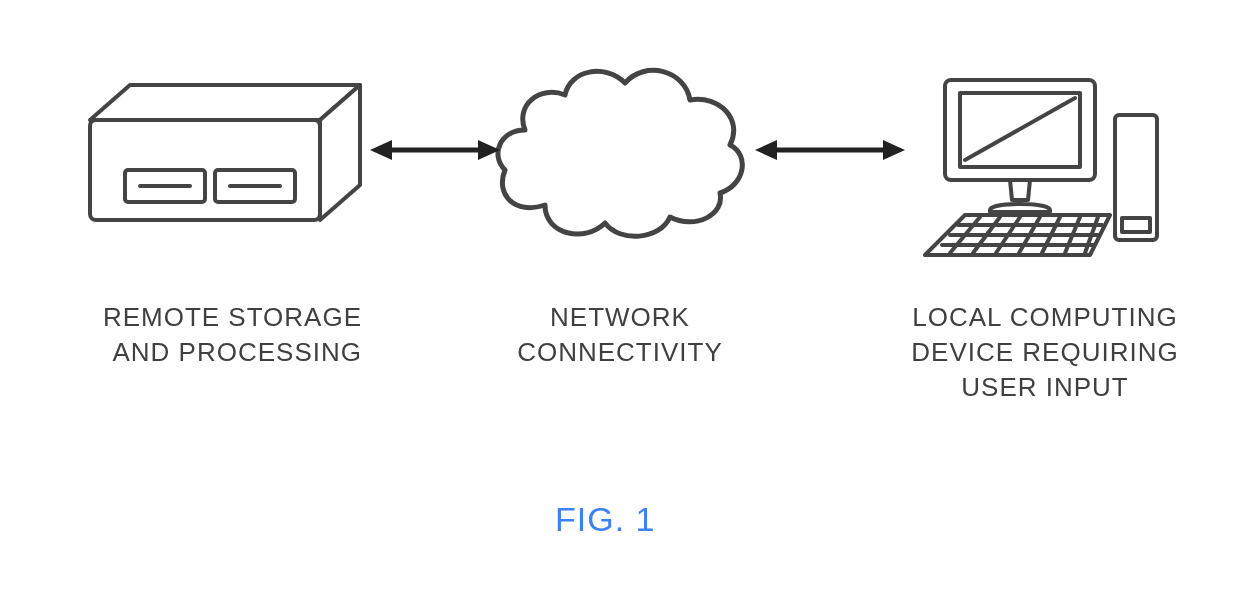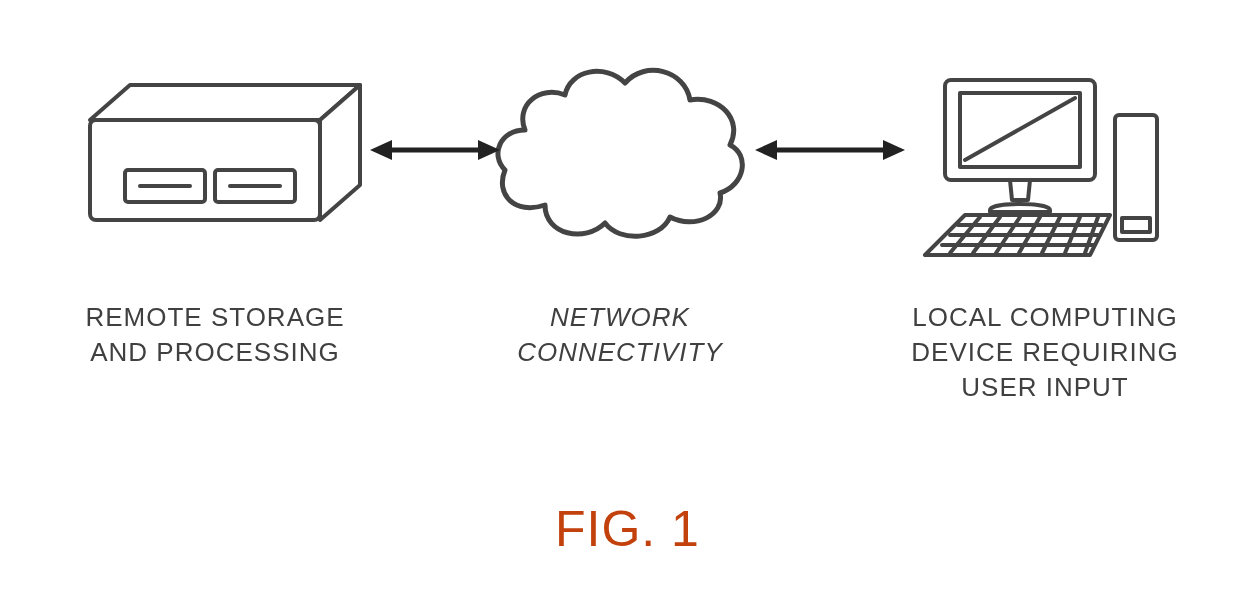--- a/index.html
+++ b/index.html
@@ -18,23 +18,23 @@
   }
   .label {
     font-size: 26px;
     letter-spacing: 1px;
     line-height: 1.35;
     color: #404040;
     white-space: pre-line;
   }
   .figlabel {
     position: absolute;
-    font-size: 50px;
+    font-size: 34px;
     letter-spacing: 1px;
-    color: #c2410c;
+    color: #3b82f6;
   }
   svg {
     display: block;
   }
 </style>
 </head>
 <body>
 
 <div class="node" style="left:70px; top:70px;">
   <svg width="300" height="200" viewBox="0 0 300 200">
@@ -47,41 +47,41 @@
       <path d="M250 50 L290 15 L290 115 L250 150 Z" fill="#fff"></path>
 
       <rect x="55" y="100" width="80" height="32" rx="3"></rect>
       <rect x="145" y="100" width="80" height="32" rx="3"></rect>
 
       <line x1="70" y1="116" x2="120" y2="116"></line>
       <line x1="160" y1="116" x2="210" y2="116"></line>
     </g>
   </svg>
 </div>
-<div class="node" style="left:55px; top:300px; width:320px;">
+<div class="node" style="left:42px; top:300px; width:320px;text-align:right;">
   <div class="label">REMOTE STORAGE
 AND PROCESSING</div>
 </div>
 
 <div class="node" style="left:485px; top:45px;">
   <svg width="270" height="210" viewBox="0 0 270 210">
     <path fill="#fff" stroke="#444" stroke-width="5" stroke-linejoin="round" d="M60 160
          C30 170 10 150 20 125
          C5 110 15 85 40 85
          C30 60 55 40 80 50
          C85 25 120 18 140 38
          C160 15 200 25 205 55
          C235 50 258 75 245 100
          C265 110 260 140 235 148
          C240 170 210 185 185 172
          C175 195 135 198 120 178
          C100 198 60 190 60 160 Z"></path>
   </svg>
 </div>
-<div class="node" style="left:490px; top:300px; width:260px;font-style:italic;">
+<div class="node" style="left:490px; top:300px; width:260px;">
   <div class="label">NETWORK
 CONNECTIVITY</div>
 </div>
 
 <div class="node" style="left:910px; top:60px;">
   <svg width="260" height="210" viewBox="0 0 260 210">
     <g fill="none" stroke="#444" stroke-width="4" stroke-linejoin="round" stroke-linecap="round">
 
       <rect x="205" y="55" width="42" height="125" rx="4" fill="#fff"></rect>
       <rect x="212" y="158" width="28" height="14"></rect>

